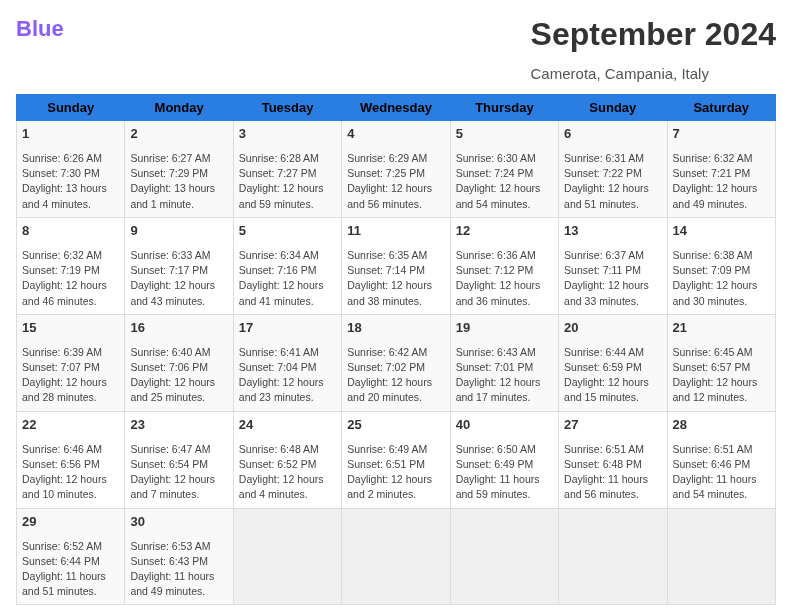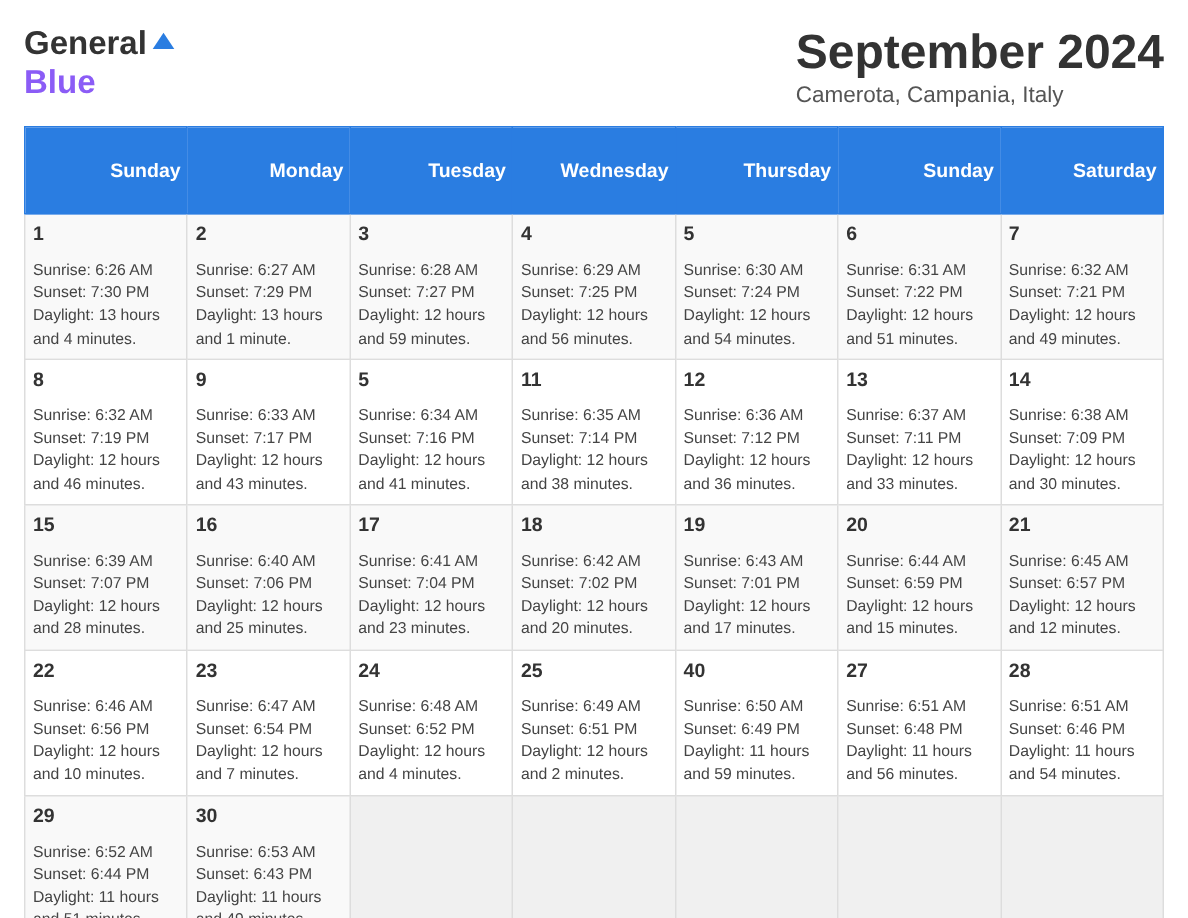--- a/index.html
+++ b/index.html
@@ -39,34 +39,34 @@
       text-align: left;
     }
     .month-title {
       font-size: 32px;
       font-weight: bold;
       color: #333;
     }
     .location {
       font-size: 15px;
       color: #555;
-      margin-top: 2px;
+      margin-top: 12px;
     }
     .calendar {
       width: 100%;
       border-collapse: collapse;
       font-size: 11px;
     }
     .calendar thead tr th {
       background-color: #2a7de1;
-      color: #ffffff;
-      padding: 21px 4px;
+      color: #000000;
+      padding: 5px 4px;
       font-size: 13px;
       font-weight: bold;
-      text-align: right;
+      text-align: center;
       border: 1px solid #2a7de1;
     }
     .calendar tbody tr td {
       vertical-align: top;
       padding: 5px 5px;
       border: 1px solid #ddd;
       width: calc(100% / 7);
       min-height: 80px;
       background: #fff;
     }
@@ -91,26 +91,20 @@
     }
     .empty-cell {
       background: #f0f0f0 !important;
     }
   </style>
 </head>
 <body>
 
 <div class="header">
   <div class="logo">
-    <div class="logo-text">
-      <span class="logo-general">General</span>
-      <svg class="logo-icon" viewBox="0 0 20 20">
-        <polygon points="10,2 18,14 2,14" fill="#2a7de1"></polygon>
-      </svg>
-    </div>
     <span class="logo-blue" style="font-size:22px;font-weight:bold;">Blue</span>
   </div>
   <div class="title-area">
     <div class="month-title">September 2024</div>
     <div class="location">Camerota, Campania, Italy</div>
   </div>
 </div>
 
 <table class="calendar">
   <thead>

